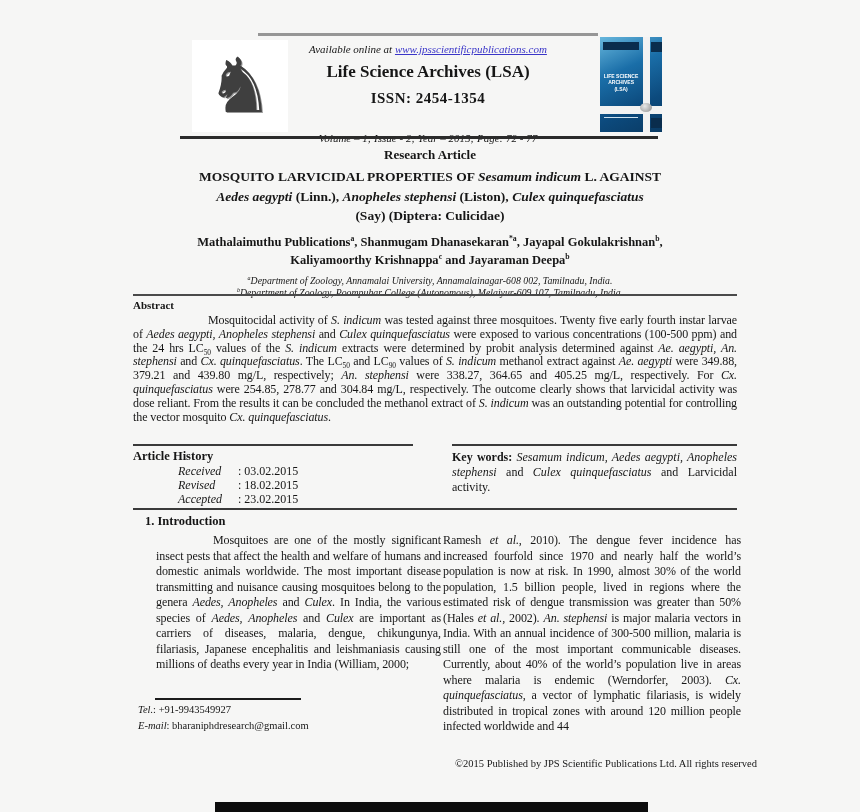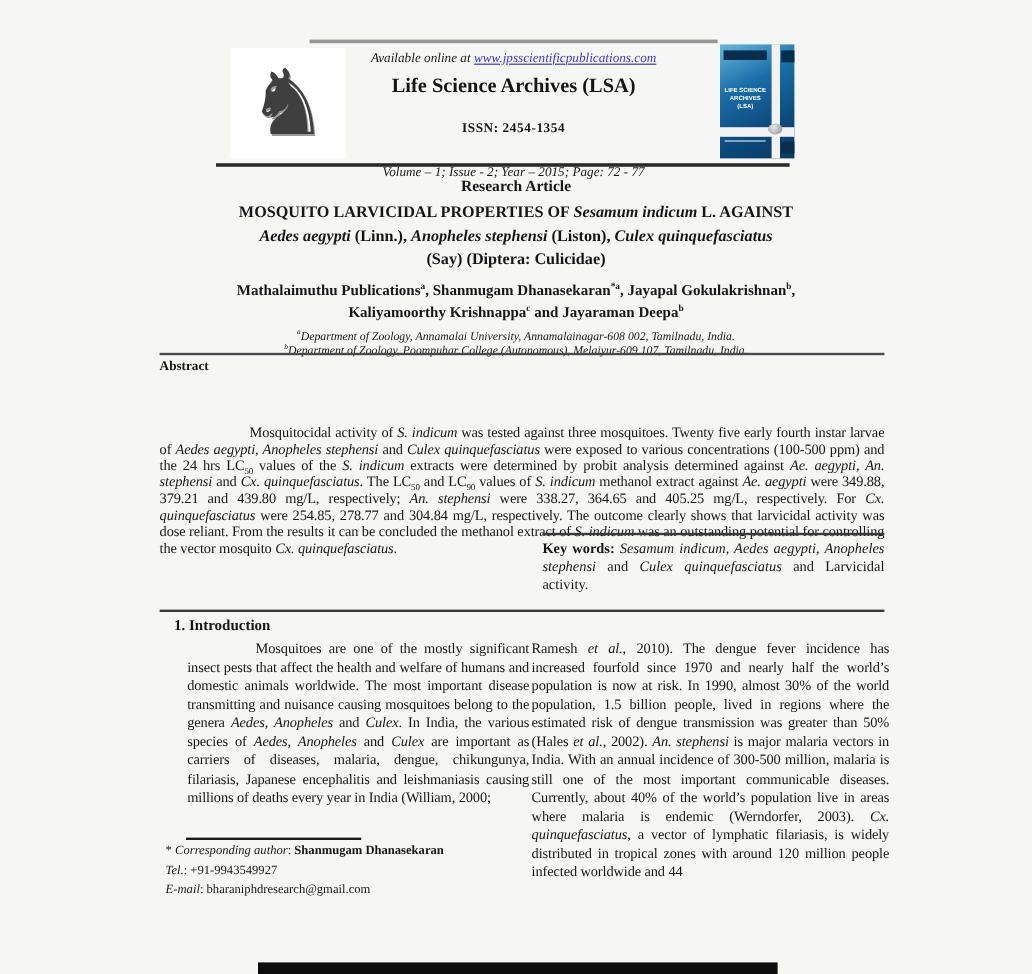--- a/index.html
+++ b/index.html
@@ -15,21 +15,21 @@
 
   
   .logo-box{position:absolute;left:192px;top:40px;width:96px;height:92px;background:#ffffff;
             display:flex;align-items:center;justify-content:center;}
   .logo-glyph{font-family:"DejaVu Sans",sans-serif;font-size:76px;line-height:1;color:#3f3f3f;
               text-shadow:1px 1px 0 #9a9a9a;}
   .header-center{position:absolute;left:258px;top:33px;width:340px;text-align:center;}
   .hdr-rule-top{height:3px;background:#969696;}
   .available-line{margin-top:7px;font-size:11px;font-style:italic;font-family:Liberation Serif, serif;}
   .journal-title{margin-top:7px;font-size:17px;font-weight:700;}
-  .issn-line{margin-top:19px;font-size:11px;font-weight:700;letter-spacing:0.5px;}
+  .issn-line{margin-top:8px;font-size:15px;font-weight:700;letter-spacing:0.5px;}
   .volume-line{margin-top:25px;font-size:11px;font-style:italic;}
   .hdr-rule-bottom{position:absolute;left:180px;top:136px;width:478px;height:3px;background:#2b2b2b;}
 
   
   .cover{position:absolute;left:600px;top:37px;width:62px;height:95px;background:#fff;}
   .cover-base{position:absolute;left:0;top:0;width:100%;height:100%;
               background:linear-gradient(155deg,#67b7dd 0%,#1a6ea8 35%,#0c4a7d 70%,#0a3a63 100%);}
   .cover-vstripe{position:absolute;left:69%;top:0;width:11%;height:100%;background:#f2f2f2;}
   .cover-hstripe{position:absolute;left:0;top:73%;width:100%;height:8%;background:#f2f2f2;}
   .cover-dark-tl{position:absolute;left:5%;top:5%;width:58%;height:9%;background:#0a2d4d;}
@@ -45,21 +45,21 @@
   .title-block{position:absolute;left:120px;top:147px;width:620px;text-align:center;}
   .research-article{font-size:13px;font-weight:700;}
   .paper-title{margin-top:4px;font-size:13.5px;font-weight:700;line-height:19.5px;}
   .authors{margin-top:7px;font-size:12.5px;font-weight:700;line-height:18.5px;}
   .affils{margin-top:5px;font-size:9.8px;font-style:italic;line-height:12.5px;}
 
   
   .abstract-rule{position:absolute;left:133px;top:294px;width:604px;height:2px;background:#4a4a4a;}
   .abstract-head{position:absolute;left:133px;top:299px;font-size:11px;font-weight:700;}
   .abstract-body{position:absolute;left:133px;top:314px;width:604px;font-size:12px;line-height:13.8px;
-                 text-align:justify;text-indent:75px;letter-spacing:-0.1px;margin-top:40px;}
+                 text-align:justify;text-indent:75px;letter-spacing:-0.1px;}
 
   
   .meta-left{position:absolute;left:133px;top:444px;width:280px;}
   .meta-right{position:absolute;left:452px;top:444px;width:285px;}
   .meta-rule{height:2px;background:#3a3a3a;}
   .history-head{margin-top:3px;font-size:12.5px;font-weight:700;}
   .h-row{display:flex;margin-left:45px;font-size:12px;line-height:14.2px;}
   .h-label{font-style:italic;width:60px;}
   .keywords{margin-top:4px;font-size:12px;line-height:15px;text-align:justify;}
 
@@ -115,33 +115,49 @@
     <div class="research-article">Research Article</div>
     <div class="paper-title"><span>MOSQUITO LARVICIDAL PROPERTIES OF </span><span class="it">Sesamum indicum</span><span> L. AGAINST</span><br><span class="it">Aedes aegypti</span><span> (Linn.), </span><span class="it">Anopheles stephensi</span><span> (Liston), </span><span class="it">Culex quinquefasciatus</span><br><span>(Say) (Diptera: Culicidae)</span></div>
     <div class="authors"><span>Mathalaimuthu Publications</span><span class="sup">a</span><span>, Shanmugam Dhanasekaran</span><span class="sup">*a</span><span>, Jayapal Gokulakrishnan</span><span class="sup">b</span><span>,</span><br><span>Kaliyamoorthy Krishnappa</span><span class="sup">c</span><span> and Jayaraman Deepa</span><span class="sup">b</span></div>
     <div class="affils"><span class="sup">a</span><span>Department of Zoology, Annamalai University, Annamalainagar-608 002, Tamilnadu, India.</span><br><span class="sup">b</span><span>Department of Zoology, Poompuhar College (Autonomous), Melaiyur-609 107, Tamilnadu, India.</span></div>
   </div>
 
   <div class="abstract-rule"></div>
   <div class="abstract-head">Abstract</div>
   <div class="abstract-body"><span>Mosquitocidal activity of </span><span class="it">S. indicum</span><span> was tested against three mosquitoes. Twenty five early fourth instar larvae of </span><span class="it">Aedes aegypti, Anopheles stephensi</span><span> and </span><span class="it">Culex quinquefasciatus</span><span> were exposed to various concentrations (100-500 ppm) and the 24 hrs LC</span><span class="sub">50</span><span> values of the </span><span class="it">S. indicum</span><span> extracts were determined by probit analysis determined against </span><span class="it">Ae. aegypti, An. stephensi</span><span> and </span><span class="it">Cx. quinquefasciatus</span><span>. The LC</span><span class="sub">50</span><span> and LC</span><span class="sub">90</span><span> values of </span><span class="it">S. indicum</span><span> methanol extract against </span><span class="it">Ae. aegypti</span><span> were 349.88, 379.21 and 439.80 mg/L, respectively; </span><span class="it">An. stephensi</span><span> were 338.27, 364.65 and 405.25 mg/L, respectively. For </span><span class="it">Cx. quinquefasciatus</span><span> were 254.85, 278.77 and 304.84 mg/L, respectively. The outcome clearly shows that larvicidal activity was dose reliant. From the results it can be concluded the methanol extract of </span><span class="it">S. indicum</span><span> was an outstanding potential for controlling the vector mosquito </span><span class="it">Cx. quinquefasciatus</span><span>.</span></div>
 
+  <div class="meta-left">
+    <div class="meta-rule"></div>
+    <div class="history-head">Article History</div>
+    <div class="h-row">
+      <span class="h-label">Received</span>
+      <span class="h-val">: 03.02.2015</span>
+    </div>
+    <div class="h-row">
+      <span class="h-label">Revised</span>
+      <span class="h-val">: 18.02.2015</span>
+    </div>
+    <div class="h-row">
+      <span class="h-label">Accepted</span>
+      <span class="h-val">: 23.02.2015</span>
+    </div>
+  </div>
 
   <div class="meta-right">
     <div class="meta-rule"></div>
     <div class="keywords"><span class="bd">Key words: </span><span class="it">Sesamum indicum, Aedes aegypti, Anopheles stephensi</span><span> and </span><span class="it">Culex quinquefasciatus</span><span> and Larvicidal activity.</span></div>
   </div>
 
   <div class="intro-rule"></div>
   <div class="intro-head">1.  Introduction</div>
   <div class="col-left"><span>Mosquitoes are one of the mostly significant insect pests that affect the health and welfare of humans and domestic animals worldwide. The most important disease transmitting and nuisance causing mosquitoes belong to the genera </span><span class="it">Aedes, Anopheles</span><span> and </span><span class="it">Culex</span><span>. In India, the various species of </span><span class="it">Aedes, Anopheles</span><span> and </span><span class="it">Culex</span><span> are important as carriers of diseases, malaria, dengue, chikungunya, filariasis, Japanese encephalitis and leishmaniasis causing millions of deaths every year in India (William, 2000;</span></div>
   <div class="col-right"><span>Ramesh </span><span class="it">et al.</span><span>, 2010). The dengue fever incidence has increased fourfold since 1970 and nearly half the world’s population is now at risk. In 1990, almost 30% of the world population, 1.5 billion people, lived in regions where the estimated risk of dengue transmission was greater than 50% (Hales </span><span class="it">et al.</span><span>, 2002). </span><span class="it">An. stephensi</span><span> is major malaria vectors in India. With an annual incidence of 300-500 million, malaria is still one of the most important communicable diseases. Currently, about 40% of the world’s population live in areas where malaria is endemic (Werndorfer, 2003). </span><span class="it">Cx. quinquefasciatus</span><span>, a vector of lymphatic filariasis, is widely distributed in tropical zones with around 120 million people infected worldwide and 44</span></div>
 
   <div class="footnote">
     <div class="fn-rule"></div>
-    <div class="fn-line"><span>* </span><span class="it">Corresponding author</span><span>: </span><span class="bd">Shanmugam Dhanasekaran</span></div>
     <div class="fn-line"><span class="it">Tel.</span><span>: +91-9943549927</span></div>
     <div class="fn-line"><span class="it">E-mail</span><span>: bharaniphdresearch@gmail.com</span></div>
   </div>
 
+  <div class="footer">©2015 Published by JPS Scientific Publications Ltd. All rights reserved</div>
   <div class="bottom-bar"></div>
 
 </div>
 
 </body></html>

